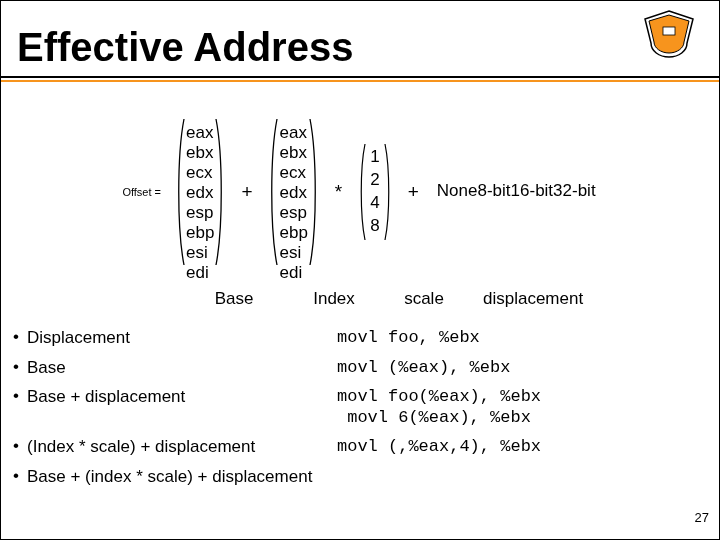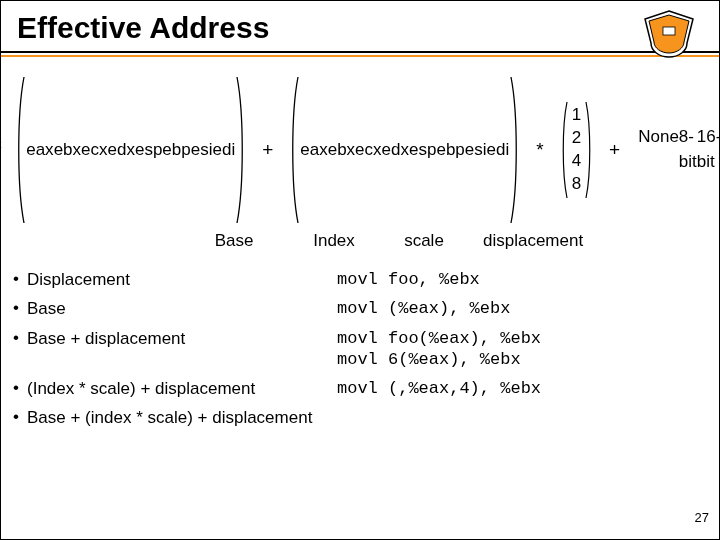--- a/index.html
+++ b/index.html
@@ -8,24 +8,25 @@
     font-family: Arial, Helvetica, sans-serif;
     background: #fff;
   }
   .slide {
     width: 720px;
     height: 540px;
     position: relative;
     border: 1px solid #000;
   }
   .title {
-    font-size: 30px;
+    font-size: 40px;
     font-weight: bold;
     color: #000;
     padding: 10px 16px 6px 16px;
+    margin-top: 14px;
   }
   .hr1 { border-top: 2px solid #000; margin: 0; }
   .hr2 { border-top: 2px solid #F7941D; margin: 2px 0 0 0; }
   .logo {
     position: absolute;
     top: 8px; right: 22px;
     width: 56px; height: 50px;
   }
   .logo svg { width: 56px; height: 50px; }
 
@@ -34,42 +35,42 @@
     align-items: center;
     justify-content: center;
     gap: 14px;
     margin-top: 18px;
     font-size: 17px;
   }
   .offset-lbl { font-size: 11px; }
   .brackets { display: flex; align-items: center; }
   .paren { font-family: "Times New Roman", serif; }
   .paren svg { display:block; }
-  .reglist { display:flex; line-height:1.18; font-size:17px; padding:0 1px; }
+  .reglist { display:flex; flex-direction:column; line-height:1.18; font-size:17px; padding:0 1px;margin-top:23px; }
   .scalelist { display:flex; flex-direction:column; line-height:1.35; font-size:17px; padding:0 4px; }
   .displist { display:flex; flex-direction:row; line-height:1.45; font-size:17px; padding:0 2px; }
   .op { font-size:19px; padding:0 2px; }
   .labels-row {
     display:flex;
     justify-content:center;
     gap: 14px;
     font-size:17px;
     margin-top:6px;
   }
   .labels-row .spacer { width:62px; }
   .labels-row .lbl { text-align:center; }
 
   .bullets {
     margin-top: 14px;
     font-size: 17px;
   }
   .row { display:flex; align-items:flex-start; padding:4px 12px; }
   .dot { width:14px; color:#000; font-size:17px; line-height:1.2; }
   .desc { flex:0 0 310px; line-height:1.25; }
-  .code { font-family:"Courier New", monospace; font-size:17px; white-space:pre; line-height:1.25; }
+  .code { font-family:"Courier New", monospace; font-size:17px; white-space:pre; line-height:1.25;text-align:center; }
   .pagenum { position:absolute; right:10px; bottom:14px; font-size:13px; }
 </style>
 </head>
 <body>
 
 <div class="slide">
 
   <div class="logo">
     <svg viewBox="0 0 56 50">
       <path d="M28 2 L52 10 L46 34 C46 42 38 48 28 48 C18 48 10 42 10 34 L4 10 Z" fill="#fff" stroke="#000" stroke-width="1.5"></path>

